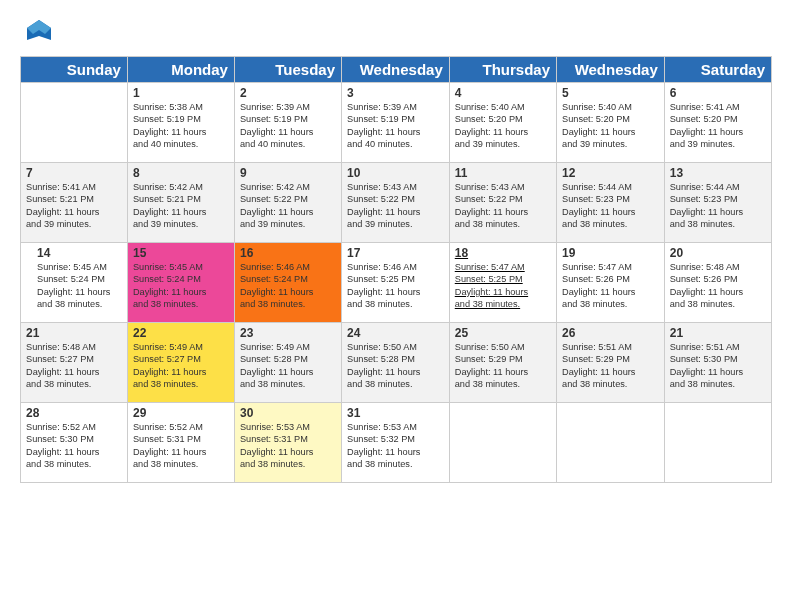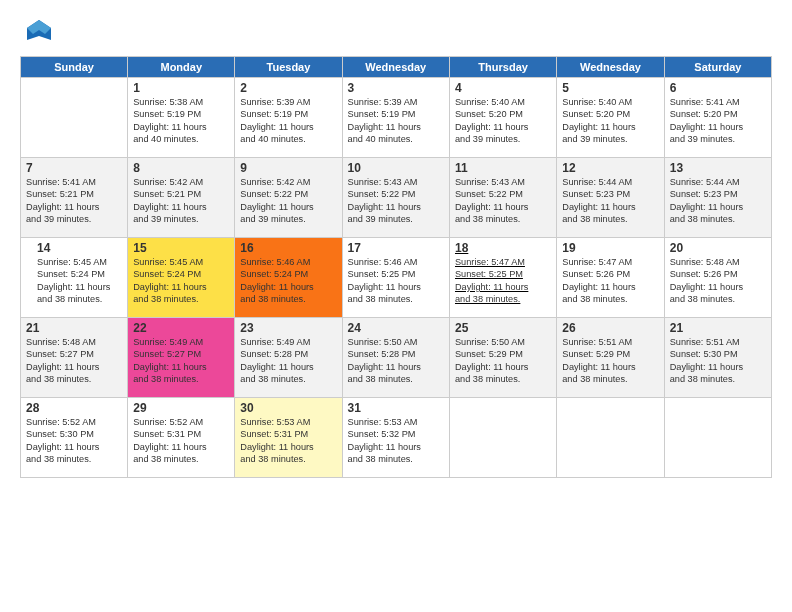--- a/index.html
+++ b/index.html
@@ -41,23 +41,23 @@
       font-style: italic;
     }
     .calendar {
       width: 100%;
       border-collapse: collapse;
       font-size: 10px;
     }
     .calendar th {
       background-color: #2a6db5;
       color: #fff;
-      text-align: center;
+      text-align: right;
       padding: 4px 6px;
-      font-size: 11px;
+      font-size: 15px;
       font-weight: bold;
       border: 1px solid #ccc;
     }
     .calendar td {
       border: 1px solid #ccc;
       vertical-align: top;
       padding: 3px 5px;
       width: 108px;
       height: 80px;
     }
@@ -215,21 +215,21 @@
           </td>
         </tr>
         <tr>
           <td style="background-color: rgb(255, 255, 255); padding-left: 16px;">
             <span class="day-number">14</span>
             <div class="day-info" style="white-space: pre-line;">Sunrise: 5:45 AM
 Sunset: 5:24 PM
 Daylight: 11 hours
 and 38 minutes.</div>
           </td>
-          <td style="background-color: #fde047;">
+          <td style="background-color: #ec4899;">
             <span class="day-number">15</span>
             <div class="day-info" style="white-space: pre-line;">Sunrise: 5:45 AM
 Sunset: 5:24 PM
 Daylight: 11 hours
 and 38 minutes.</div>
           </td>
           <td style="background-color: #f97316;">
             <span class="day-number">16</span>
             <div class="day-info" style="white-space: pre-line;">Sunrise: 5:46 AM
 Sunset: 5:24 PM
@@ -266,21 +266,21 @@
           </td>
         </tr>
         <tr>
           <td style="background-color: rgb(242, 242, 242);">
             <span class="day-number">21</span>
             <div class="day-info" style="white-space: pre-line;">Sunrise: 5:48 AM
 Sunset: 5:27 PM
 Daylight: 11 hours
 and 38 minutes.</div>
           </td>
-          <td style="background-color: #ec4899; margin-left: 20px;">
+          <td style="background-color: #fde047; margin-left: 20px;">
             <span class="day-number">22</span>
             <div class="day-info" style="white-space: pre-line;">Sunrise: 5:49 AM
 Sunset: 5:27 PM
 Daylight: 11 hours
 and 38 minutes.</div>
           </td>
           <td style="background-color: rgb(242, 242, 242);">
             <span class="day-number">23</span>
             <div class="day-info" style="white-space: pre-line;">Sunrise: 5:49 AM
 Sunset: 5:28 PM

